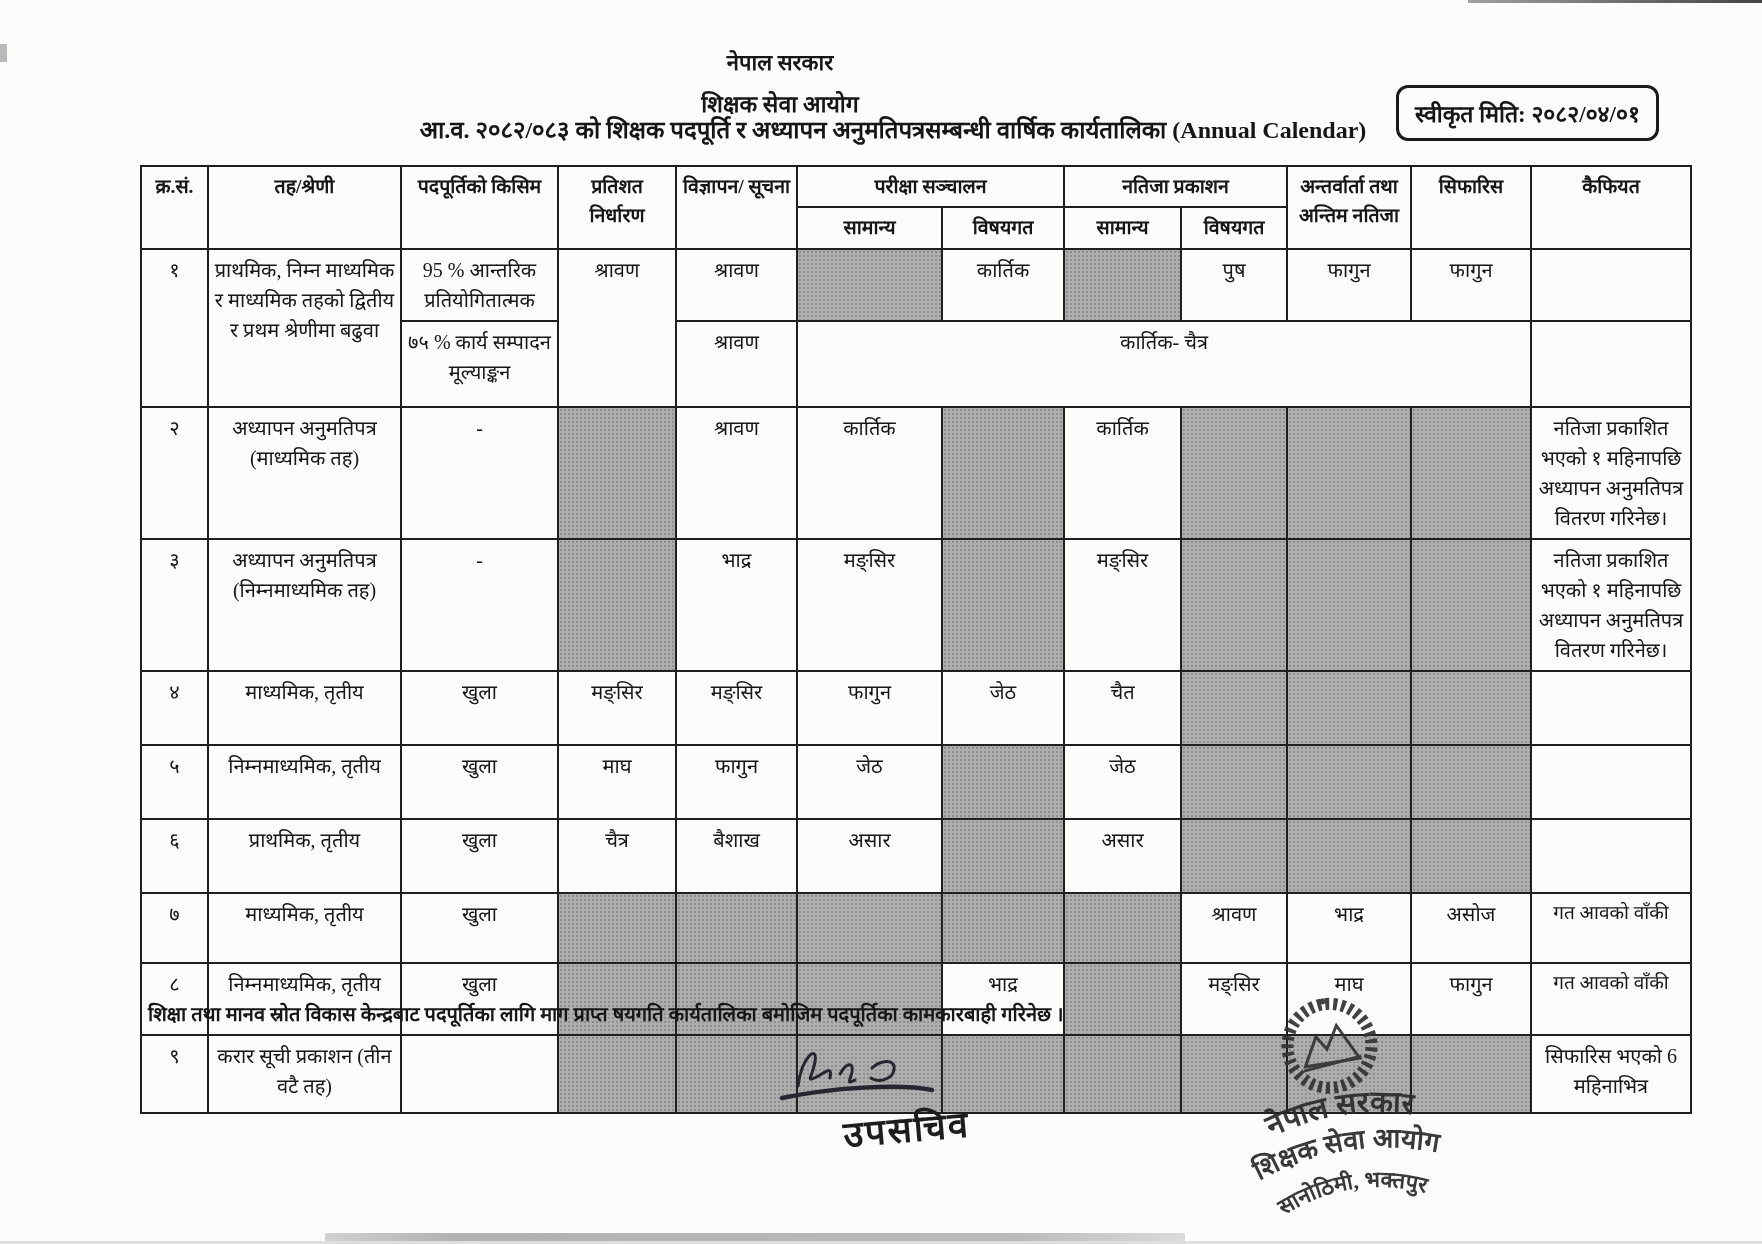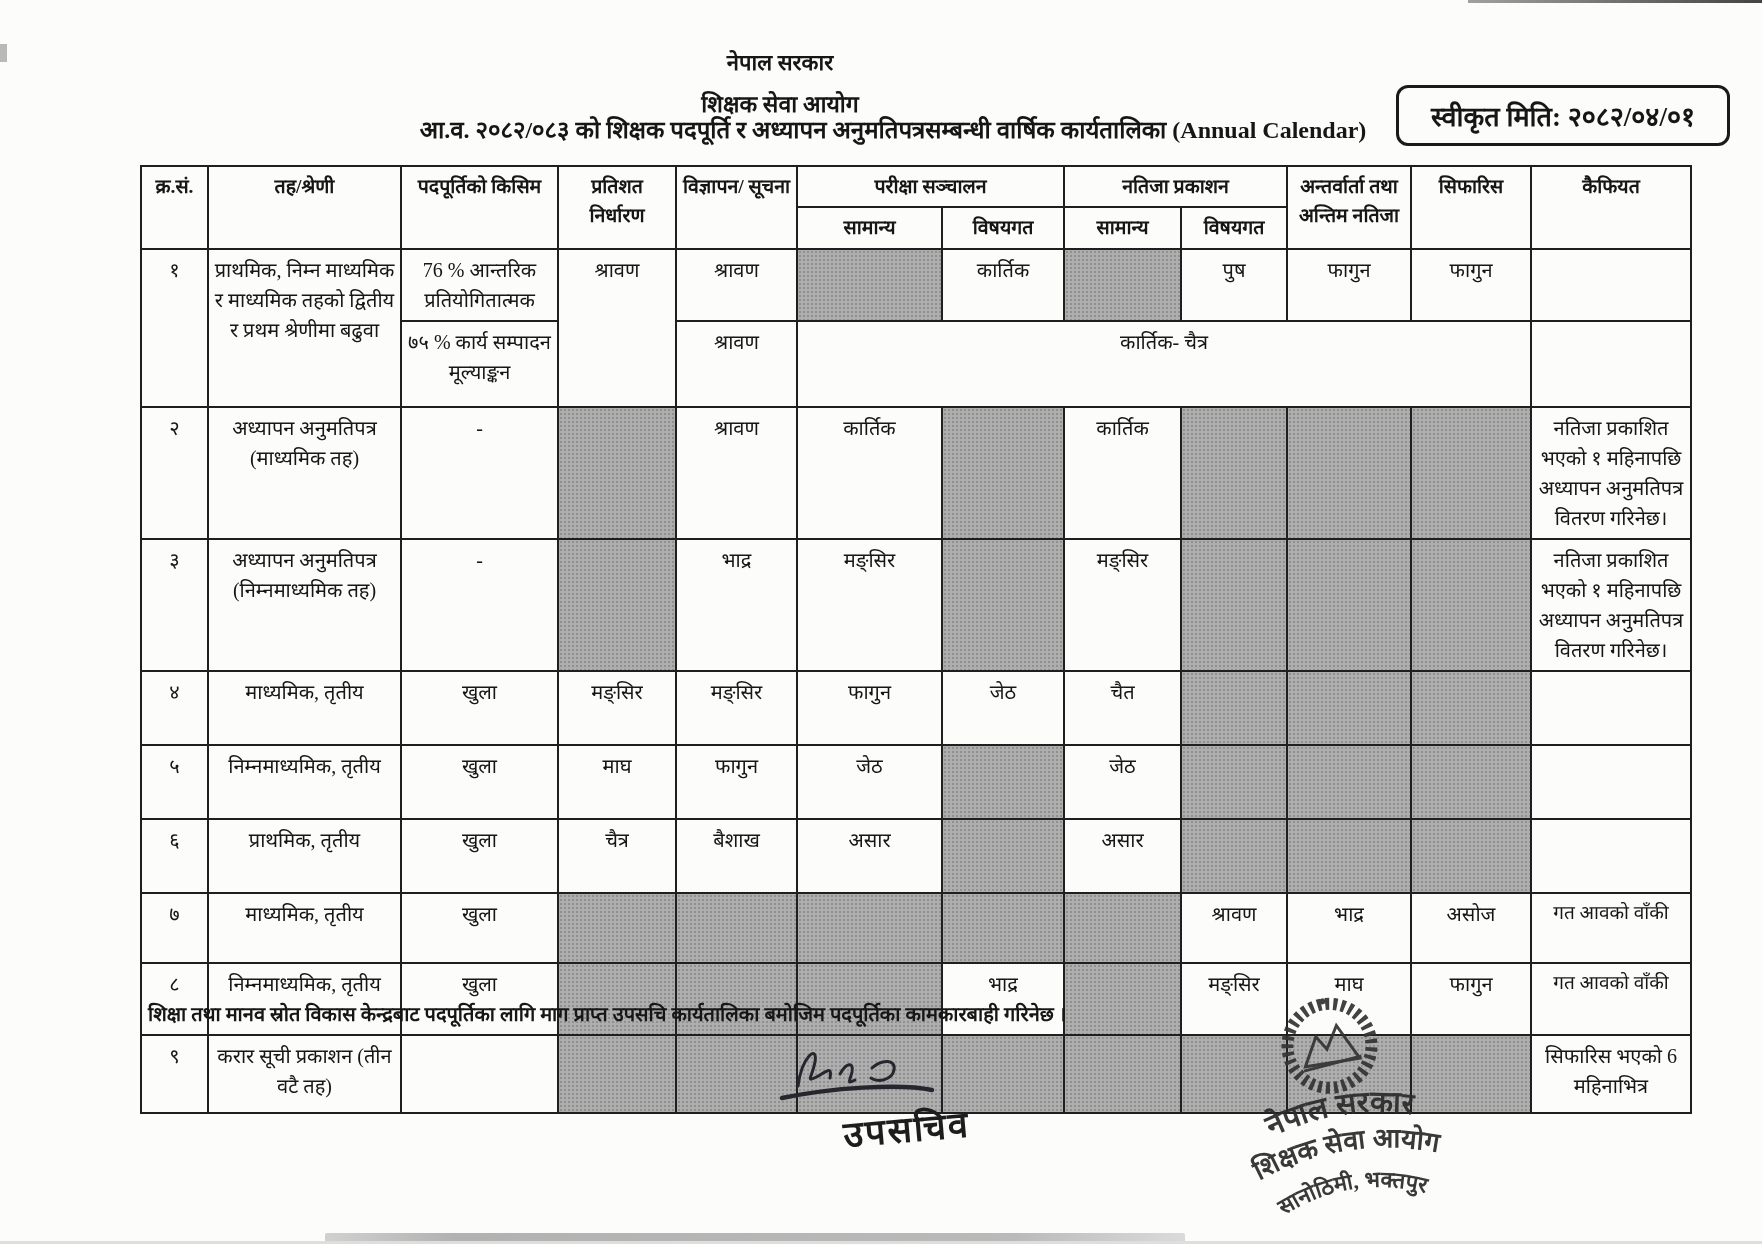--- a/index.html
+++ b/index.html
@@ -9,21 +9,21 @@
     font-family:"Liberation Serif","DejaVu Serif",serif;
   }
   
   .hdr-top{position:absolute; left:0; top:46px; width:1560px; text-align:center;}
   .hdr-gov{font-size:22px; font-weight:bold;}
   .hdr-com{font-size:23px; font-weight:bold; margin-top:11px;}
   .hdr-title{position:absolute; left:0; top:112px; width:1762px; text-align:center;
              font-size:24px; font-weight:bold;margin-left:12px;}
   .approve-box{
     position:absolute; left:1396px; top:85px; border:3px solid #1a1a1a;
-    border-radius:12px; padding:9px 32px; font-size:27px; font-weight:bold;
+    border-radius:12px; padding:9px 16px; font-size:23px; font-weight:bold;
     background:#fcfcfa;
   }
   
   table.cal{
     position:absolute; left:140px; top:165px; width:1550px;
     border-collapse:collapse; table-layout:fixed;
   }
   table.cal th, table.cal td{
     border:2px solid #1f1f1f; vertical-align:top; text-align:center;
     padding:5px 3px; font-size:20px; line-height:1.5; overflow:hidden;
@@ -98,21 +98,21 @@
     <tr style="height:38px">
       <th>सामान्य</th>
       <th>विषयगत</th>
       <th>सामान्य</th>
       <th>विषयगत</th>
     </tr>
 
     <tr style="height:66px">
       <td rowspan="2">१</td>
       <td rowspan="2" class="left">प्राथमिक,  निम्न माध्यमिक र माध्यमिक तहको द्वितीय र प्रथम श्रेणीमा बढुवा</td>
-      <td>76 % आन्तरिक प्रतियोगितात्मक</td>
+      <td>95 % आन्तरिक प्रतियोगितात्मक</td>
       <td rowspan="2">श्रावण</td>
       <td>श्रावण</td>
       <td class="gray"></td>
       <td>कार्तिक</td>
       <td class="gray"></td>
       <td>पुष</td>
       <td>फागुन</td>
       <td>फागुन</td>
       <td></td>
     </tr>
@@ -239,21 +239,21 @@
       <td class="gray"></td>
       <td class="gray"></td>
       <td class="gray"></td>
       <td class="gray"></td>
       <td class="gray"></td>
       <td>सिफारिस भएको 6 महिनाभित्र</td>
     </tr>
   </tbody>
     </table>
 
-  <div class="foot-note">शिक्षा तथा मानव स्रोत विकास केन्द्रबाट पदपूर्तिका लागि माग प्राप्त उपसचि कार्यतालिका बमोजिम पदपूर्तिका कामकारबाही गरिनेछ ।</div>
+  <div class="foot-note">शिक्षा तथा मानव स्रोत विकास केन्द्रबाट पदपूर्तिका लागि माग प्राप्त षयगति कार्यतालिका बमोजिम पदपूर्तिका कामकारबाही गरिनेछ ।</div>
 
   <svg class="sign-svg" width="300" height="90" viewBox="0 0 300 90">
     <g fill="none" stroke="#26262e" stroke-width="3" stroke-linecap="round">
       <path d="M38,56 C42,26 58,14 55,32 C52,48 44,54 60,45 C68,40 72,37 70,48"></path>
       <path d="M80,44 c6,-11 14,-13 12,-2 c-2,9 -6,13 3,8"></path>
       <path d="M112,38 c10,-9 24,-9 22,2 c-2,10 -16,13 -23,8"></path>
       <path d="M22,68 C70,58 140,53 172,60" stroke-width="4.5"></path>
     </g>
   </svg>
 

